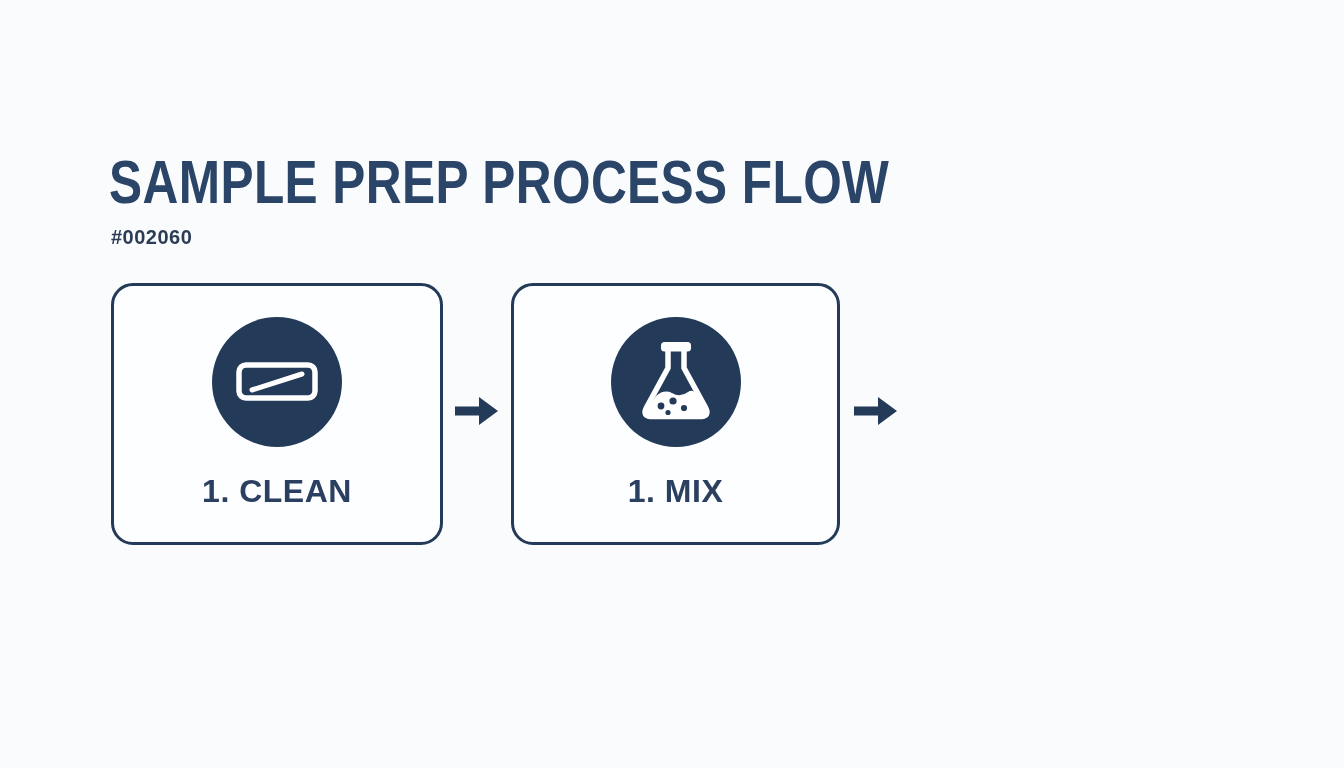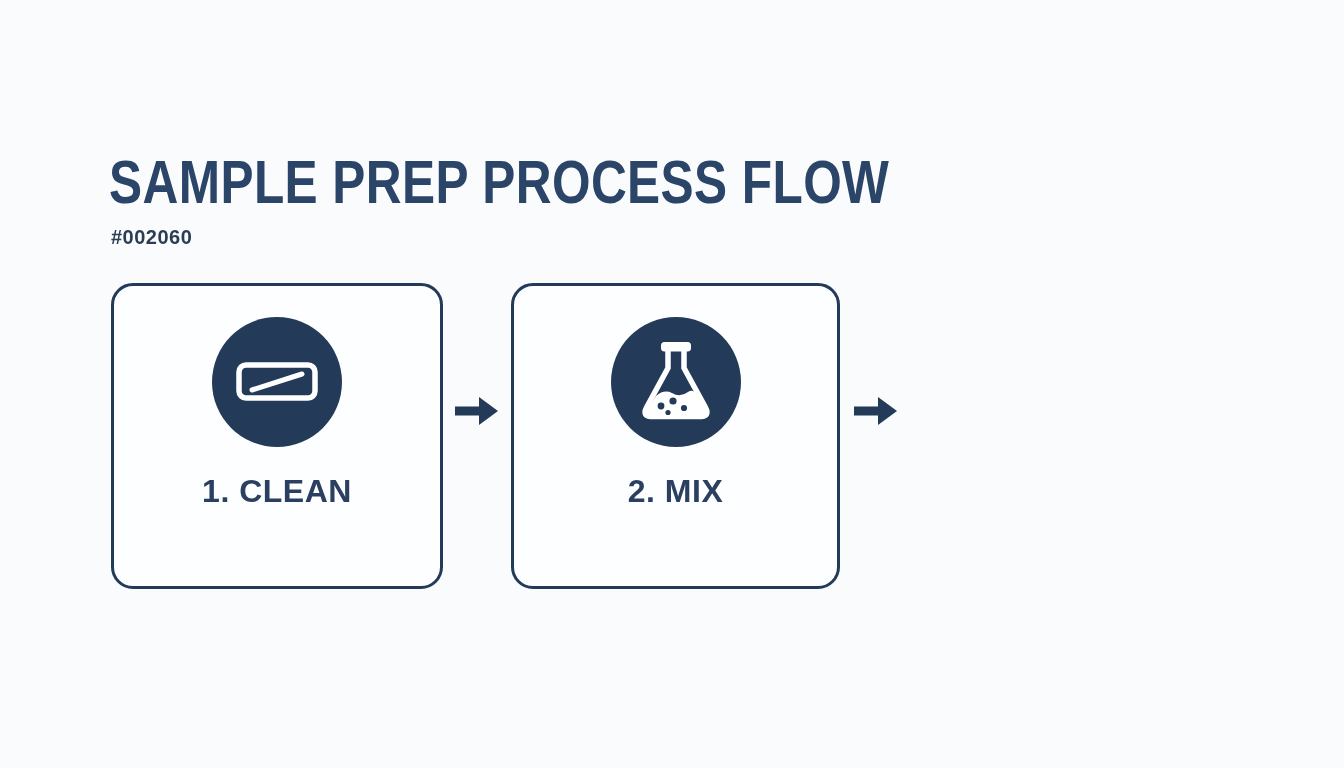--- a/index.html
+++ b/index.html
@@ -30,21 +30,21 @@
     font-size: 20px;
     font-weight: 700;
     color: #2b3c55;
     letter-spacing: 0.5px;
     margin-top: 10px;
   }
 
   .card {
     position: absolute;
     top: 283px;
-    height: 306px;
+    height: 262px;
     background: #fdfeff;
     border: 3px solid #233a58;
     border-radius: 22px;
     box-sizing: border-box;
     display: flex;
     flex-direction: column;
     align-items: center;
   }
   .card1 { left: 111px; width: 332px; }
   .card2 { left: 511px; width: 329px; }
@@ -101,21 +101,21 @@
     <svg class="circle-icon" viewBox="0 0 130 130" aria-hidden="true">
       <circle cx="65" cy="65" r="65" fill="#233a58"></circle>
       <path d="M57,33 L57,51 L35.5,90.5 Q31,99 40,99.5 L90,99.5 Q99,99 94.5,90.5 L73,51 L73,33" fill="none" stroke="#ffffff" stroke-width="5.5" stroke-linejoin="round"></path>
       <rect x="50" y="25" width="30" height="9.5" rx="3.5" fill="#ffffff"></rect>
       <path d="M45,79 Q53,72 61,76 Q69,81 77,75 Q82,71.5 86,78 L93.5,92 Q96.5,98 89,98 L41,98 Q33.5,98 36.5,92 Z" fill="#ffffff"></path>
       <circle cx="50" cy="89" r="3.4" fill="#233a58"></circle>
       <circle cx="62" cy="84" r="3.6" fill="#233a58"></circle>
       <circle cx="73" cy="91" r="3.1" fill="#233a58"></circle>
       <circle cx="57" cy="95.5" r="2.6" fill="#233a58"></circle>
     </svg>
-    <div class="step-label">2. MIX</div>
+    <div class="step-label">1. MIX</div>
   </div>
 
   <svg class="arrow arrow2" viewBox="0 0 43 28" aria-hidden="true">
     <rect x="0" y="9.5" width="26" height="9" fill="#233a58"></rect>
     <polygon points="24,0 43,14 24,28" fill="#233a58"></polygon>
   </svg>
 
 
 </div>
 

